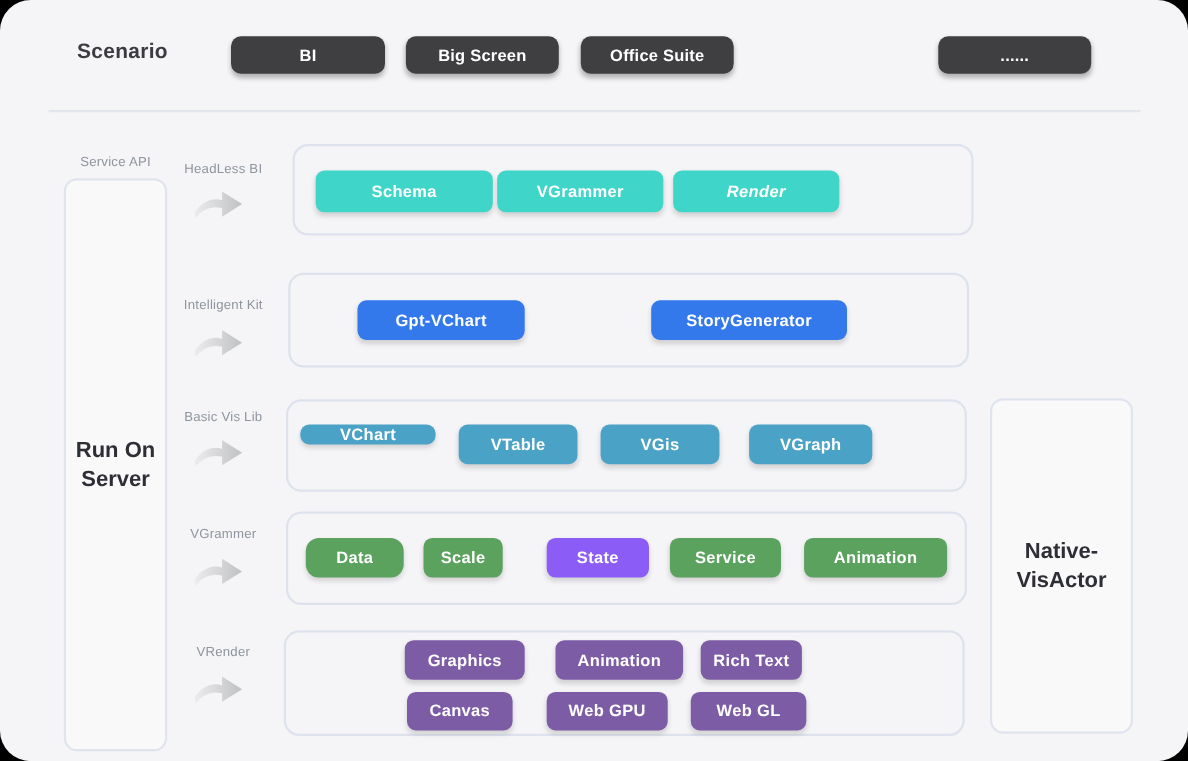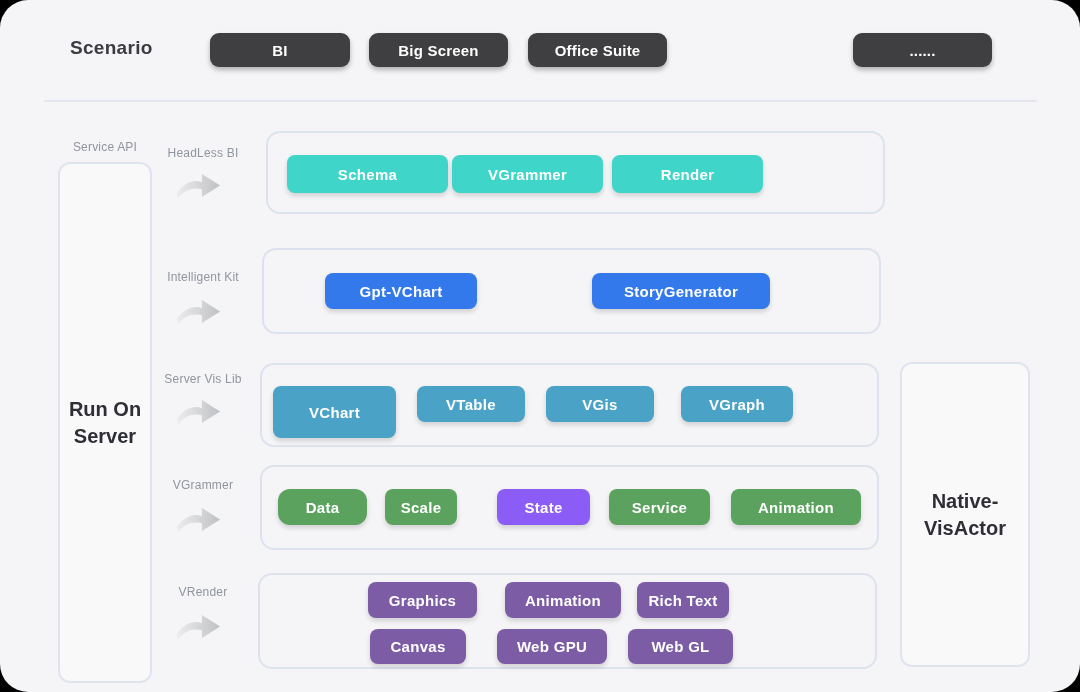--- a/index.html
+++ b/index.html
@@ -55,46 +55,46 @@
   <div class="abs gutter-label" style="left:153px;top:146px;width:100px;">HeadLess BI</div>
   <svg class="arrow-icon" style="left:176px;top:168px;" viewBox="0 0 48 34">
       <use href="#arrowShape" fill="url(#arrowGrad)"></use>
     </svg>
 
   <div class="abs gutter-label" style="left:153px;top:270px;width:100px;">Intelligent Kit</div>
   <svg class="arrow-icon" style="left:176px;top:294px;" viewBox="0 0 48 34">
       <use href="#arrowShape" fill="url(#arrowGrad)"></use>
     </svg>
 
-  <div class="abs gutter-label" style="left:153px;top:372px;width:100px;">Server Vis Lib</div>
+  <div class="abs gutter-label" style="left:153px;top:372px;width:100px;">Basic Vis Lib</div>
   <svg class="arrow-icon" style="left:176px;top:394px;" viewBox="0 0 48 34">
       <use href="#arrowShape" fill="url(#arrowGrad)"></use>
     </svg>
 
   <div class="abs gutter-label" style="left:153px;top:478px;width:100px;">VGrammer</div>
   <svg class="arrow-icon" style="left:176px;top:502px;" viewBox="0 0 48 34">
       <use href="#arrowShape" fill="url(#arrowGrad)"></use>
     </svg>
 
   <div class="abs gutter-label" style="left:153px;top:585px;width:100px;">VRender</div>
   <svg class="arrow-icon" style="left:176px;top:609px;" viewBox="0 0 48 34">
       <use href="#arrowShape" fill="url(#arrowGrad)"></use>
     </svg>
 
   <div class="abs layer-box" style="left:266px;top:131px;width:615px;height:79px;"></div>
   <div class="pill" style="left: 287px; top: 155px; width: 161px; height: 38px; background: rgb(63, 213, 200);">Schema</div>
   <div class="pill" style="left: 452px; top: 155px; width: 151px; height: 38px; background: rgb(63, 213, 200);">VGrammer</div>
-  <div class="pill" style="left: 612px; top: 155px; width: 151px; height: 38px; background: rgb(63, 213, 200);">Render</div>
+  <div class="pill" style="left: 612px; top: 155px; width: 151px; height: 38px; background: rgb(63, 213, 200); font-style: italic;">Render</div>
 
   <div class="abs layer-box" style="left:262px;top:248px;width:615px;height:82px;"></div>
   <div class="pill" style="left: 325px; top: 273px; width: 152px; height: 36px; background: rgb(51, 121, 236);">Gpt-VChart</div>
   <div class="pill" style="left: 592px; top: 273px; width: 178px; height: 36px; background: rgb(51, 121, 236);">StoryGenerator</div>
 
   <div class="abs layer-box" style="left:260px;top:363px;width:615px;height:80px;"></div>
-  <div class="pill" style="left: 273px; top: 386px; width: 123px; height: 52px; background: rgb(74, 163, 199);">VChart</div>
+  <div class="pill" style="left: 273px; top: 386px; width: 123px; height: 18px; background: rgb(74, 163, 199);">VChart</div>
   <div class="pill" style="left: 417px; top: 386px; width: 108px; height: 36px; background: rgb(74, 163, 199);">VTable</div>
   <div class="pill" style="left: 546px; top: 386px; width: 108px; height: 36px; background: rgb(74, 163, 199);">VGis</div>
   <div class="pill" style="left: 681px; top: 386px; width: 112px; height: 36px; background: rgb(74, 163, 199);">VGraph</div>
 
   <div class="abs layer-box" style="left:260px;top:465px;width:615px;height:81px;"></div>
   <div class="pill" style="left: 278px; top: 489px; width: 89px; height: 36px; background: rgb(90, 162, 94); border-radius: 12px;">Data</div>
   <div class="pill" style="left: 385px; top: 489px; width: 72px; height: 36px; background: rgb(90, 162, 94); text-align: center;">Scale</div>
   <div class="pill" style="left: 497px; top: 489px; width: 93px; height: 36px; background: #8b5cf6;">State</div>
   <div class="pill" style="left: 609px; top: 489px; width: 101px; height: 36px; background: rgb(90, 162, 94);">Service</div>
   <div class="pill" style="left: 731px; top: 489px; width: 130px; height: 36px; background: rgb(90, 162, 94);">Animation</div>

